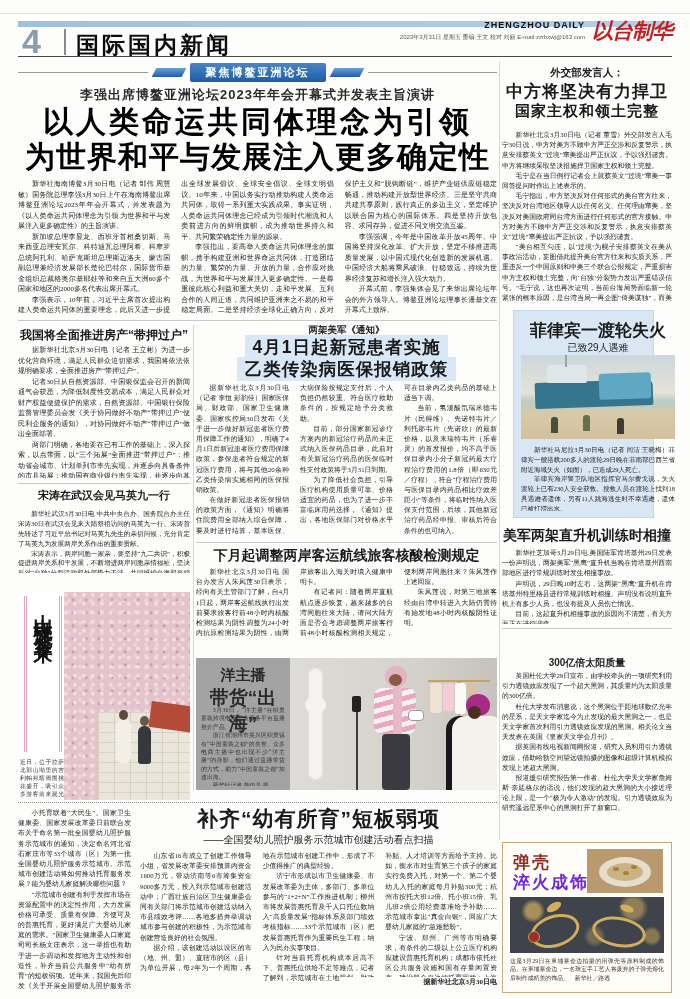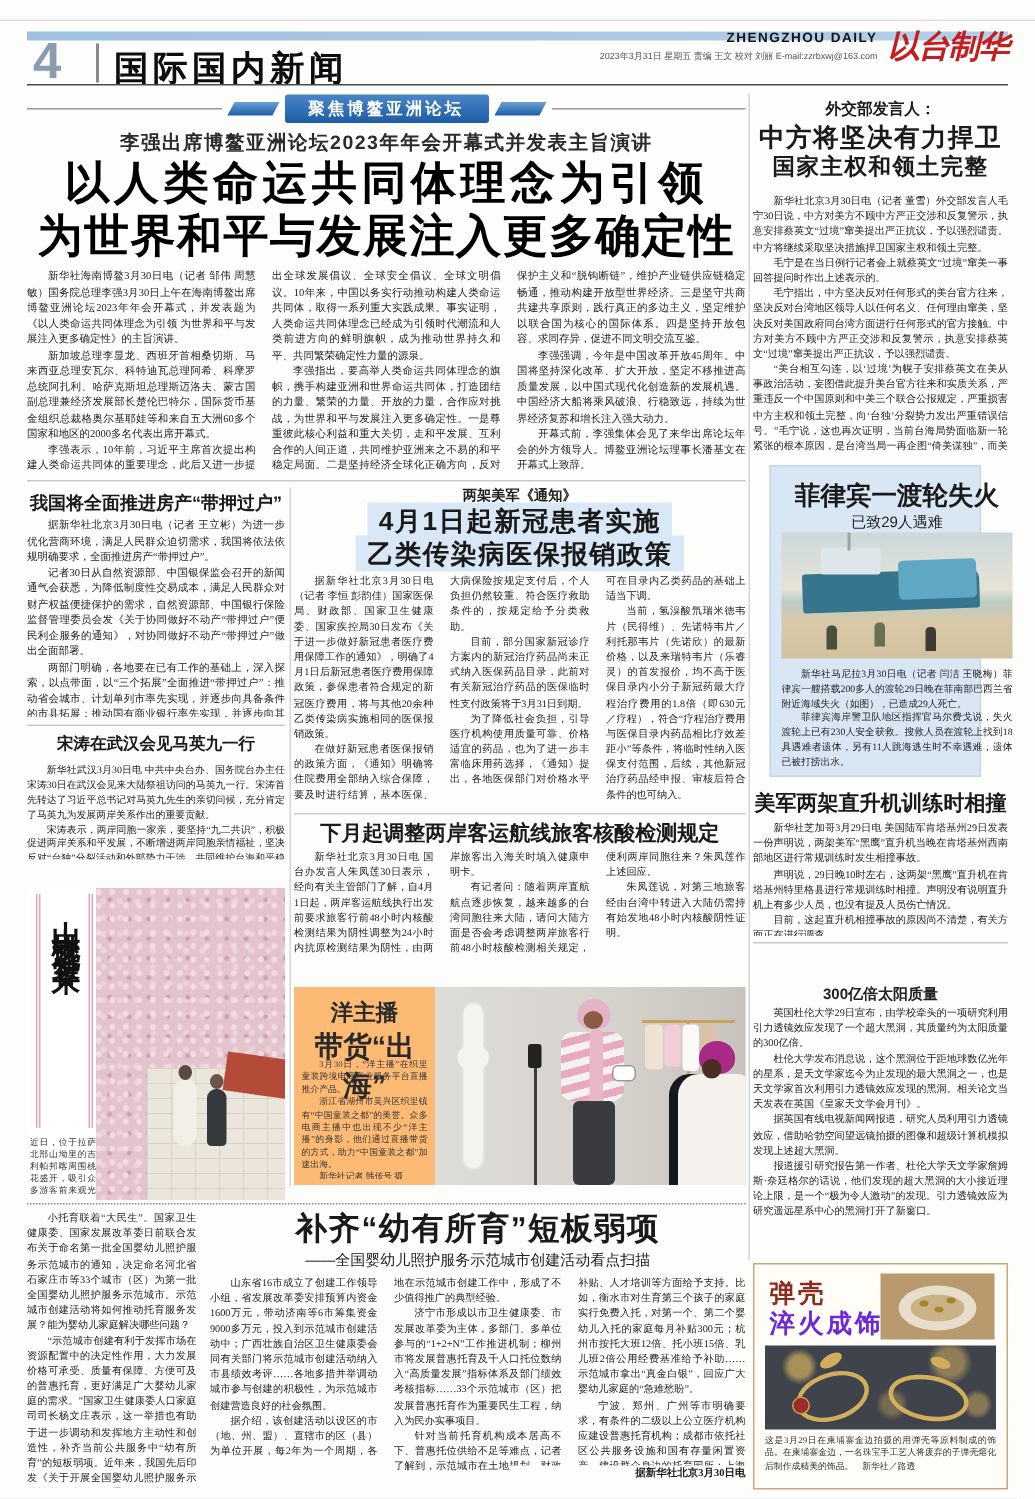--- a/index.html
+++ b/index.html
@@ -83,21 +83,21 @@
   #covid-kicker{left:196px;top:324px;width:301px;font-size:9.5px;font-weight:bold;color:#222;}
   #covid-t1,#covid-t2{left:196px;width:301px;}
   #covid-t1{top:335px;}#covid-t2{top:357px;}
   .hl{display:inline-block;background:#d9e8f6;padding:0 8px;font-size:17.5px;font-weight:900;letter-spacing:1px;}
   #covid-body{left:196px;top:383px;width:301px;height:156px;font-size:6.8px;}
   #rule-m1{left:196px;width:301px;top:542px;}
   #strait-title{left:196px;top:547px;width:301px;font-size:14px;font-weight:900;}
   #strait-body{left:196px;top:567px;width:301px;height:84px;font-size:6.8px;}
 
   
-  #anchor-panel{left:196px;top:658px;width:94px;height:132px;background:#fdba74;}
+  #anchor-panel{left:196px;top:658px;width:94px;height:132px;background:#a3a3a3;}
   #anchor-t1{left:0;top:8px;width:94px;font-size:15px;font-weight:900;color:#2a2a2a;}
   #anchor-t2{left:0;top:27px;width:94px;font-size:19px;font-weight:900;color:#2a2a2a;}
   #anchor-cap{left:5px;top:48px;width:84px;height:80px;font-size:5.9px;line-height:1.42;text-align:justify;overflow:hidden;color:#333;}
   #anchor-photo{left:290px;top:658px;width:207px;height:132px;overflow:hidden;
       background:linear-gradient(90deg,#dedcd8 0%,#d6d3cd 55%,#c7c3bc 100%);}
   .st-lamp{position:absolute;left:18px;top:10px;width:15px;height:112px;background:#f4f3f0;border-radius:8px;
       box-shadow:0 0 0 1px #e2e0da inset;}
   .st-lamp:after{content:"";position:absolute;left:-3px;top:28px;width:21px;height:18px;background:#f4f3f0;border-radius:50%;}
   .st-head{position:absolute;left:95px;top:8px;width:22px;height:20px;background:#e5b3c6;border-radius:50% 50% 40% 40%;}
   .st-face{position:absolute;left:99px;top:16px;width:13px;height:12px;background:#8a5a44;border-radius:50%;}

